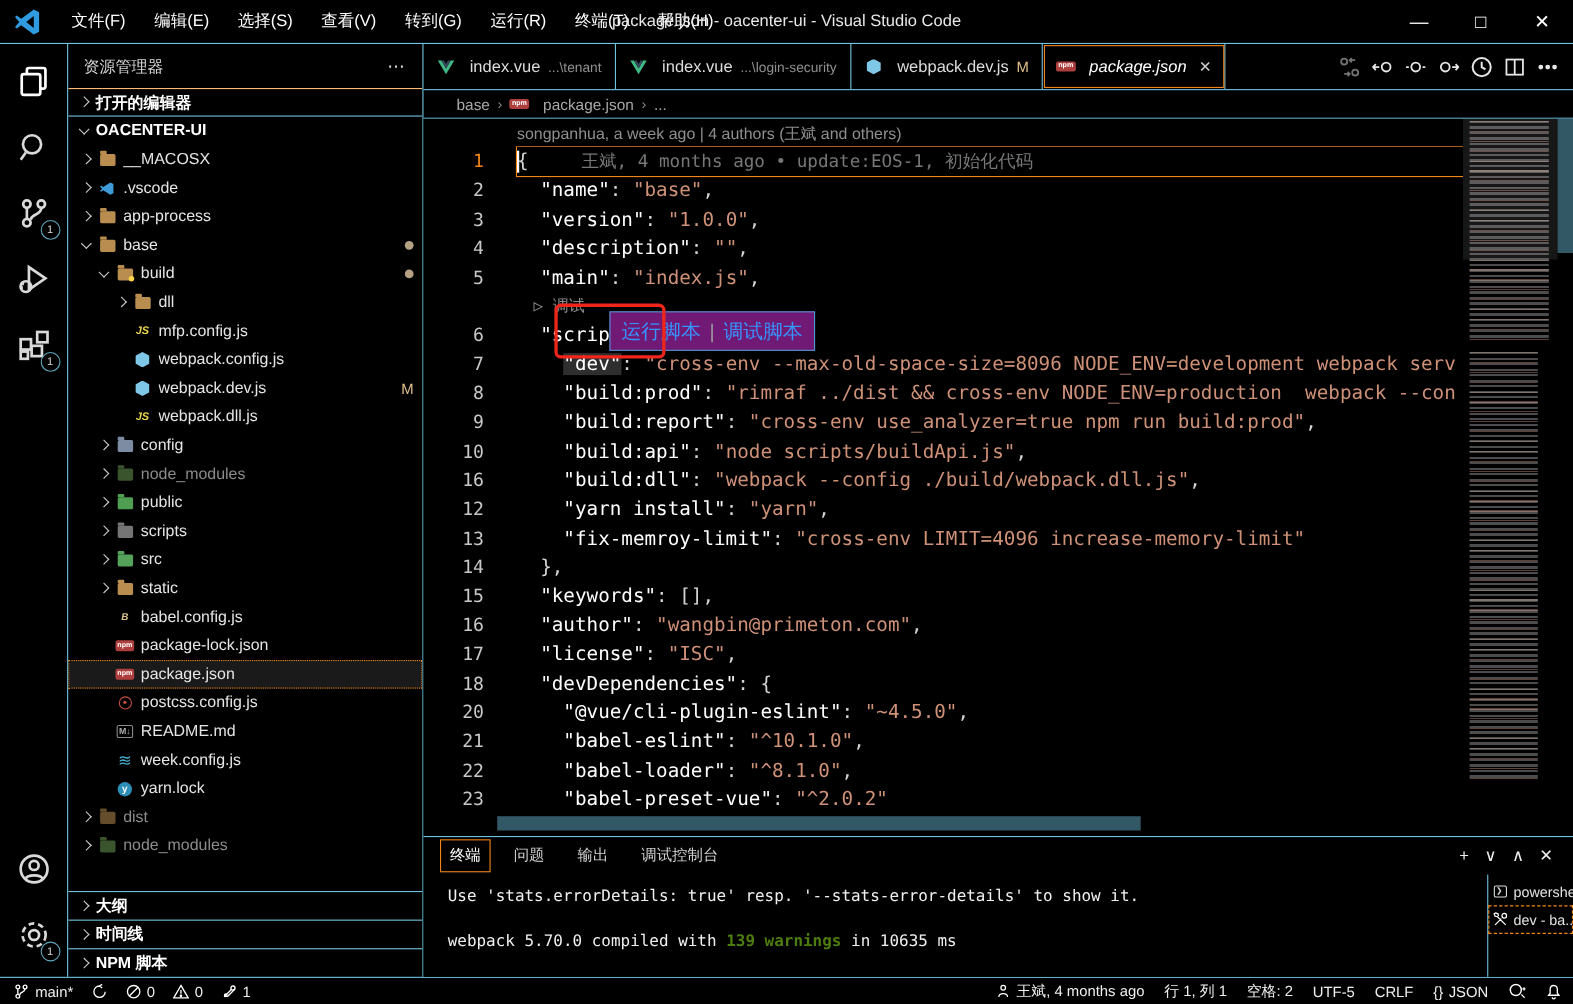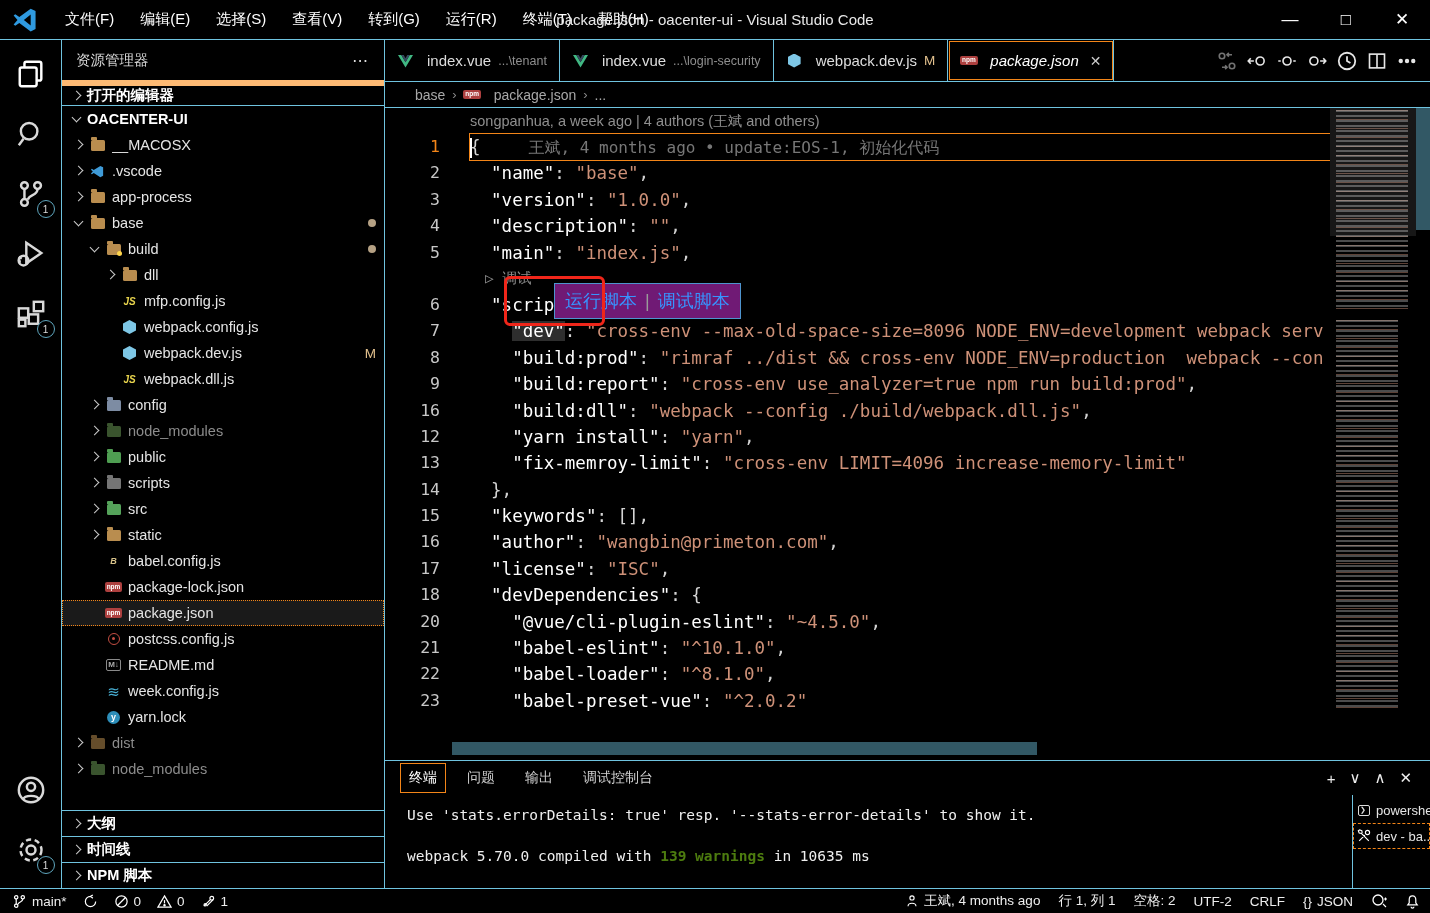--- a/index.html
+++ b/index.html
@@ -22,21 +22,21 @@
   .act-item.active{opacity:1;}
   .act-badge{position:absolute;right:0px;bottom:2px;width:18px;height:18px;border:1.5px solid #6fc3df;border-radius:50%;background:#000;color:#fff;font-size:10px;display:flex;align-items:center;justify-content:center;}
   .act-bottom{margin-top:auto;margin-bottom:4px;display:flex;flex-direction:column;align-items:center;}
 
   
   .sidebar{width:323px;flex:none;border-right:1px solid #6fc3df;display:flex;flex-direction:column;overflow:hidden;}
   .sb-header{height:40px;display:flex;align-items:center;padding:0 14px;font-size:14.5px;color:#d8d8d8;}
   .sb-header .more{margin-left:auto;letter-spacing:2px;font-size:16px;color:#ddd;}
   .sb-section{height:26px;display:flex;align-items:center;padding:0 6px;font-size:14.5px;font-weight:bold;color:#fff;flex:none;}
   .sb-section.bordered{border-top:1px solid #6fc3df;}
-  .sb-open{border-top:6px solid #fdba74;border-bottom:1px solid #6fc3df;}
+  .sb-open{border-top:1px solid #fdba74;border-bottom:1px solid #6fc3df;}
   .tree{flex:1;overflow:hidden;}
   .trow{height:26px;display:flex;align-items:center;font-size:14.5px;color:#e5e5e5;padding-right:8px;position:relative;white-space:nowrap;}
   .trow .lbl{overflow:hidden;text-overflow:ellipsis;}
   .trow.dim .lbl{color:#8c8c8c;}
   .trow.dim .fold{opacity:.55;}
   .trow.selected{background:rgba(255,255,255,.10);outline:1px dotted #f38518;outline-offset:-1px;}
   .trow .badge-m{margin-left:auto;color:#e2c08d;font-size:13.5px;}
   .trow .badge-dot{margin-left:auto;width:8px;height:8px;border-radius:50%;background:#b5a184;}
   .chev{width:16px;height:16px;flex:none;position:relative;margin-right:3px;}
   .chev::before{content:"";position:absolute;top:4px;left:5px;width:6px;height:6px;border-right:1.5px solid #ccc;border-bottom:1.5px solid #ccc;transform:rotate(-45deg);}
@@ -541,20 +541,21 @@
           <div class="cline mono cursorline"><span class="num">1</span><span class="code"><span class="caret"></span><span class="tk-p">{</span><span class="blame">王斌, 4 months ago • update:EOS-1, 初始化代码</span></span></div>
           <div class="cline mono"><span class="num">2</span><span class="code"><span class="tk-p">  </span><span class="tk-k">"name"</span><span class="tk-p">: </span><span class="tk-v">"base"</span><span class="tk-p">,</span></span></div>
           <div class="cline mono"><span class="num">3</span><span class="code"><span class="tk-p">  </span><span class="tk-k">"version"</span><span class="tk-p">: </span><span class="tk-v">"1.0.0"</span><span class="tk-p">,</span></span></div>
           <div class="cline mono"><span class="num">4</span><span class="code"><span class="tk-p">  </span><span class="tk-k">"description"</span><span class="tk-p">: </span><span class="tk-v">""</span><span class="tk-p">,</span></span></div>
           <div class="cline mono"><span class="num">5</span><span class="code"><span class="tk-p">  </span><span class="tk-k">"main"</span><span class="tk-p">: </span><span class="tk-v">"index.js"</span><span class="tk-p">,</span></span></div>
           <div class="lens mono" style="padding-left: 100px;">▷ 调试</div>
           <div class="cline mono"><span class="num">6</span><span class="code"><span class="tk-p">  </span><span class="tk-k">"scripts"</span><span class="tk-p">: {</span></span></div>
           <div class="cline mono"><span class="num">7</span><span class="code"><span class="tk-p">    </span><span class="tk-hl">"dev"</span><span class="tk-p">: </span><span class="tk-v">"cross-env --max-old-space-size=8096 NODE_ENV=development webpack serv</span></span></div>
           <div class="cline mono"><span class="num">8</span><span class="code"><span class="tk-p">    </span><span class="tk-k">"build:prod"</span><span class="tk-p">: </span><span class="tk-v">"rimraf ../dist &amp;&amp; cross-env NODE_ENV=production  webpack --con</span></span></div>
           <div class="cline mono"><span class="num">9</span><span class="code"><span class="tk-p">    </span><span class="tk-k">"build:report"</span><span class="tk-p">: </span><span class="tk-v">"cross-env use_analyzer=true npm run build:prod"</span><span class="tk-p">,</span></span></div>
+          <div class="cline mono"><span class="num">10</span><span class="code"><span class="tk-p">    </span><span class="tk-k">"build:api"</span><span class="tk-p">: </span><span class="tk-v">"node scripts/buildApi.js"</span><span class="tk-p">,</span></span></div>
           <div class="cline mono"><span class="num">16</span><span class="code"><span class="tk-p">    </span><span class="tk-k">"build:dll"</span><span class="tk-p">: </span><span class="tk-v">"webpack --config ./build/webpack.dll.js"</span><span class="tk-p">,</span></span></div>
           <div class="cline mono"><span class="num">12</span><span class="code"><span class="tk-p">    </span><span class="tk-k">"yarn install"</span><span class="tk-p">: </span><span class="tk-v">"yarn"</span><span class="tk-p">,</span></span></div>
           <div class="cline mono"><span class="num">13</span><span class="code"><span class="tk-p">    </span><span class="tk-k">"fix-memroy-limit"</span><span class="tk-p">: </span><span class="tk-v">"cross-env LIMIT=4096 increase-memory-limit"</span></span></div>
           <div class="cline mono"><span class="num">14</span><span class="code"><span class="tk-p">  },</span></span></div>
           <div class="cline mono"><span class="num">15</span><span class="code"><span class="tk-p">  </span><span class="tk-k">"keywords"</span><span class="tk-p">: [],</span></span></div>
           <div class="cline mono"><span class="num">16</span><span class="code"><span class="tk-p">  </span><span class="tk-k">"author"</span><span class="tk-p">: </span><span class="tk-v">"wangbin@primeton.com"</span><span class="tk-p">,</span></span></div>
           <div class="cline mono"><span class="num">17</span><span class="code"><span class="tk-p">  </span><span class="tk-k">"license"</span><span class="tk-p">: </span><span class="tk-v">"ISC"</span><span class="tk-p">,</span></span></div>
           <div class="cline mono"><span class="num">18</span><span class="code"><span class="tk-p">  </span><span class="tk-k">"devDependencies"</span><span class="tk-p">: {</span></span></div>
           <div class="cline mono"><span class="num">20</span><span class="code"><span class="tk-p">    </span><span class="tk-k">"@vue/cli-plugin-eslint"</span><span class="tk-p">: </span><span class="tk-v">"~4.5.0"</span><span class="tk-p">,</span></span></div>
           <div class="cline mono"><span class="num">21</span><span class="code"><span class="tk-p">    </span><span class="tk-k">"babel-eslint"</span><span class="tk-p">: </span><span class="tk-v">"^10.1.0"</span><span class="tk-p">,</span></span></div>
@@ -681,21 +682,21 @@
         </span>
         <span>王斌, 4 months ago</span>
       </div>
       <div class="st-item">
         <span>行 1, 列 1</span>
       </div>
       <div class="st-item">
         <span>空格: 2</span>
       </div>
       <div class="st-item">
-        <span>UTF-2</span>
+        <span>UTF-5</span>
       </div>
       <div class="st-item">
         <span>CRLF</span>
       </div>
       <div class="st-item">
         <span>{}</span>
         <span>JSON</span>
       </div>
       <div class="st-item">
         <span>

